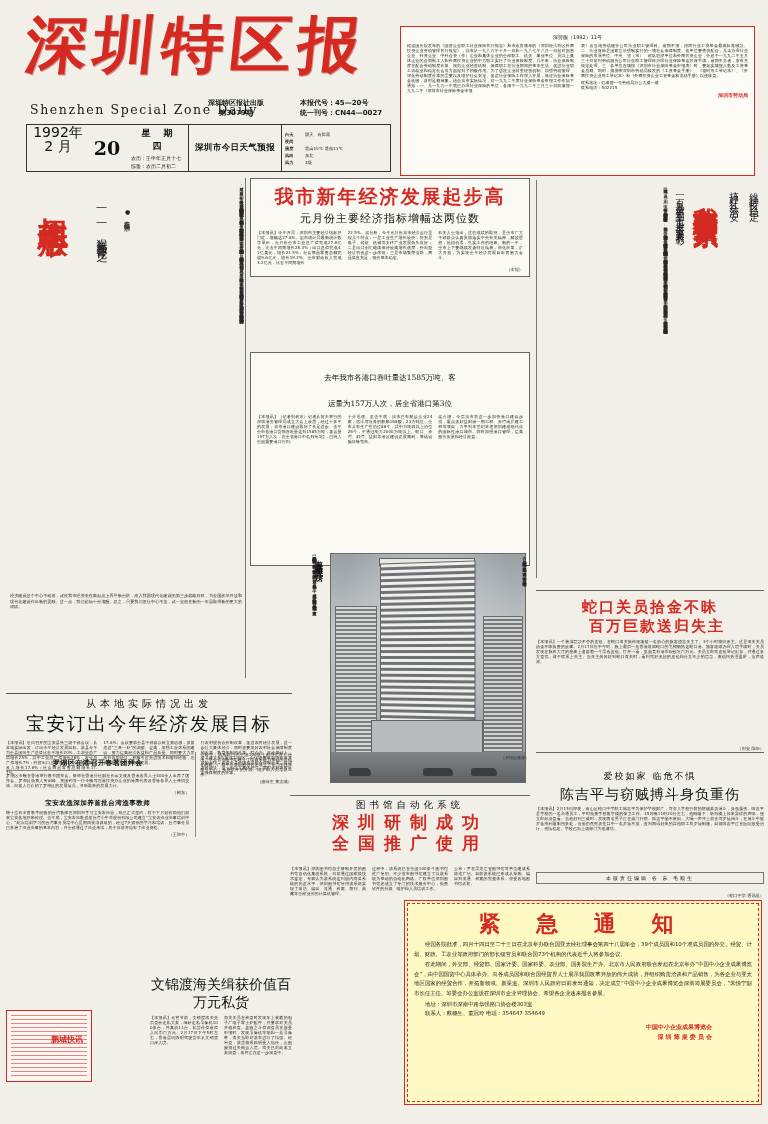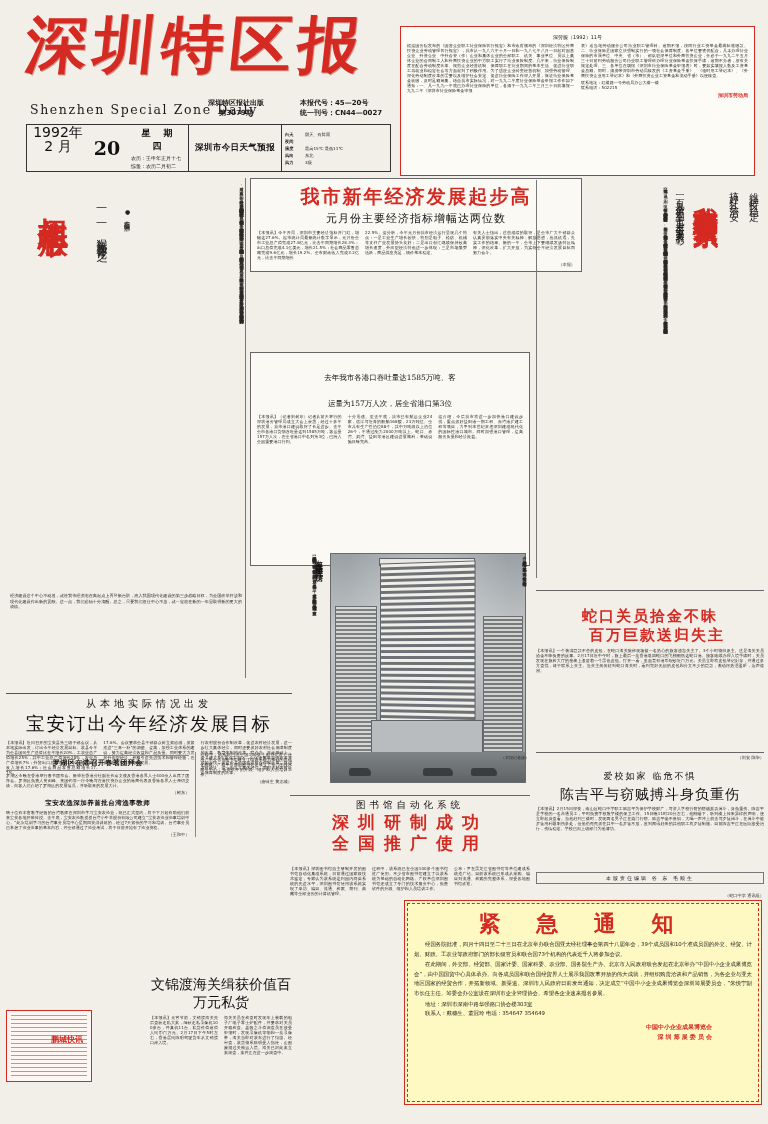--- a/index.html
+++ b/index.html
@@ -113,21 +113,21 @@
     font-size:4.1px; line-height:6.2px; color:#2a2724;
   }
   .edit-foot {
     position:absolute; left:4px; top:415px; width:232px;
     font-size:4.1px; line-height:5.6px; color:#2a2724; text-align:justify;
     word-break:break-all;
   }
 
   
   .econ {
-    position:absolute; left:250px; top:178px; width:332px;
+    position:absolute; left:250px; top:178px; width:280px;
     border:1px solid #666; padding:5px 6px 4px;
     background:#fbf9f4;
   }
   .econ-h1 { text-align:center; font-size:19px; font-weight:bold; color:#d42a22;
              letter-spacing:2px; font-family:"DejaVu Serif",serif; line-height:24px;}
   .econ-h2 { text-align:center; font-size:11px; color:#111; letter-spacing:1px;
              margin-top:3px; font-family:"DejaVu Serif",serif; }
   .cols3 { display:flex; gap:6px; margin-top:4px; }
   .cols3 > div { flex:1; }
   .cols2 { display:flex; gap:6px; margin-top:4px; }
@@ -241,21 +241,21 @@
     font-family:"DejaVu Serif",serif;
   }
   .sec-body {
     position:absolute; right:96px; top:6px; width:128px; height:385px;
     writing-mode:vertical-rl; text-orientation:upright;
     font-size:4.1px; line-height:6.2px; color:#2a2724;
   }
 
   
   .shekou { position:absolute; left:536px; top:590px; width:228px;
-            border-top:1px solid #666; padding-top:16px; }
+            border-top:1px solid #666; padding-top:7px; }
   .shekou-h { text-align:center; font-size:15px; font-weight:bold; color:#d42a22;
               letter-spacing:2px; line-height:19px; font-family:"DejaVu Serif",serif; }
   .shekou-h .l2 { display:block; padding-left:14px; }
 
   
   .cjp { position:absolute; left:536px; top:752px; width:228px;
          border-top:1px solid #666; padding-top:17px; }
   .cjp-h0 { text-align:center; font-size:9px; color:#111; letter-spacing:2px;
             font-family:"DejaVu Serif",serif; }
   .cjp-h1 { text-align:center; font-size:14px; color:#111; letter-spacing:1px;

